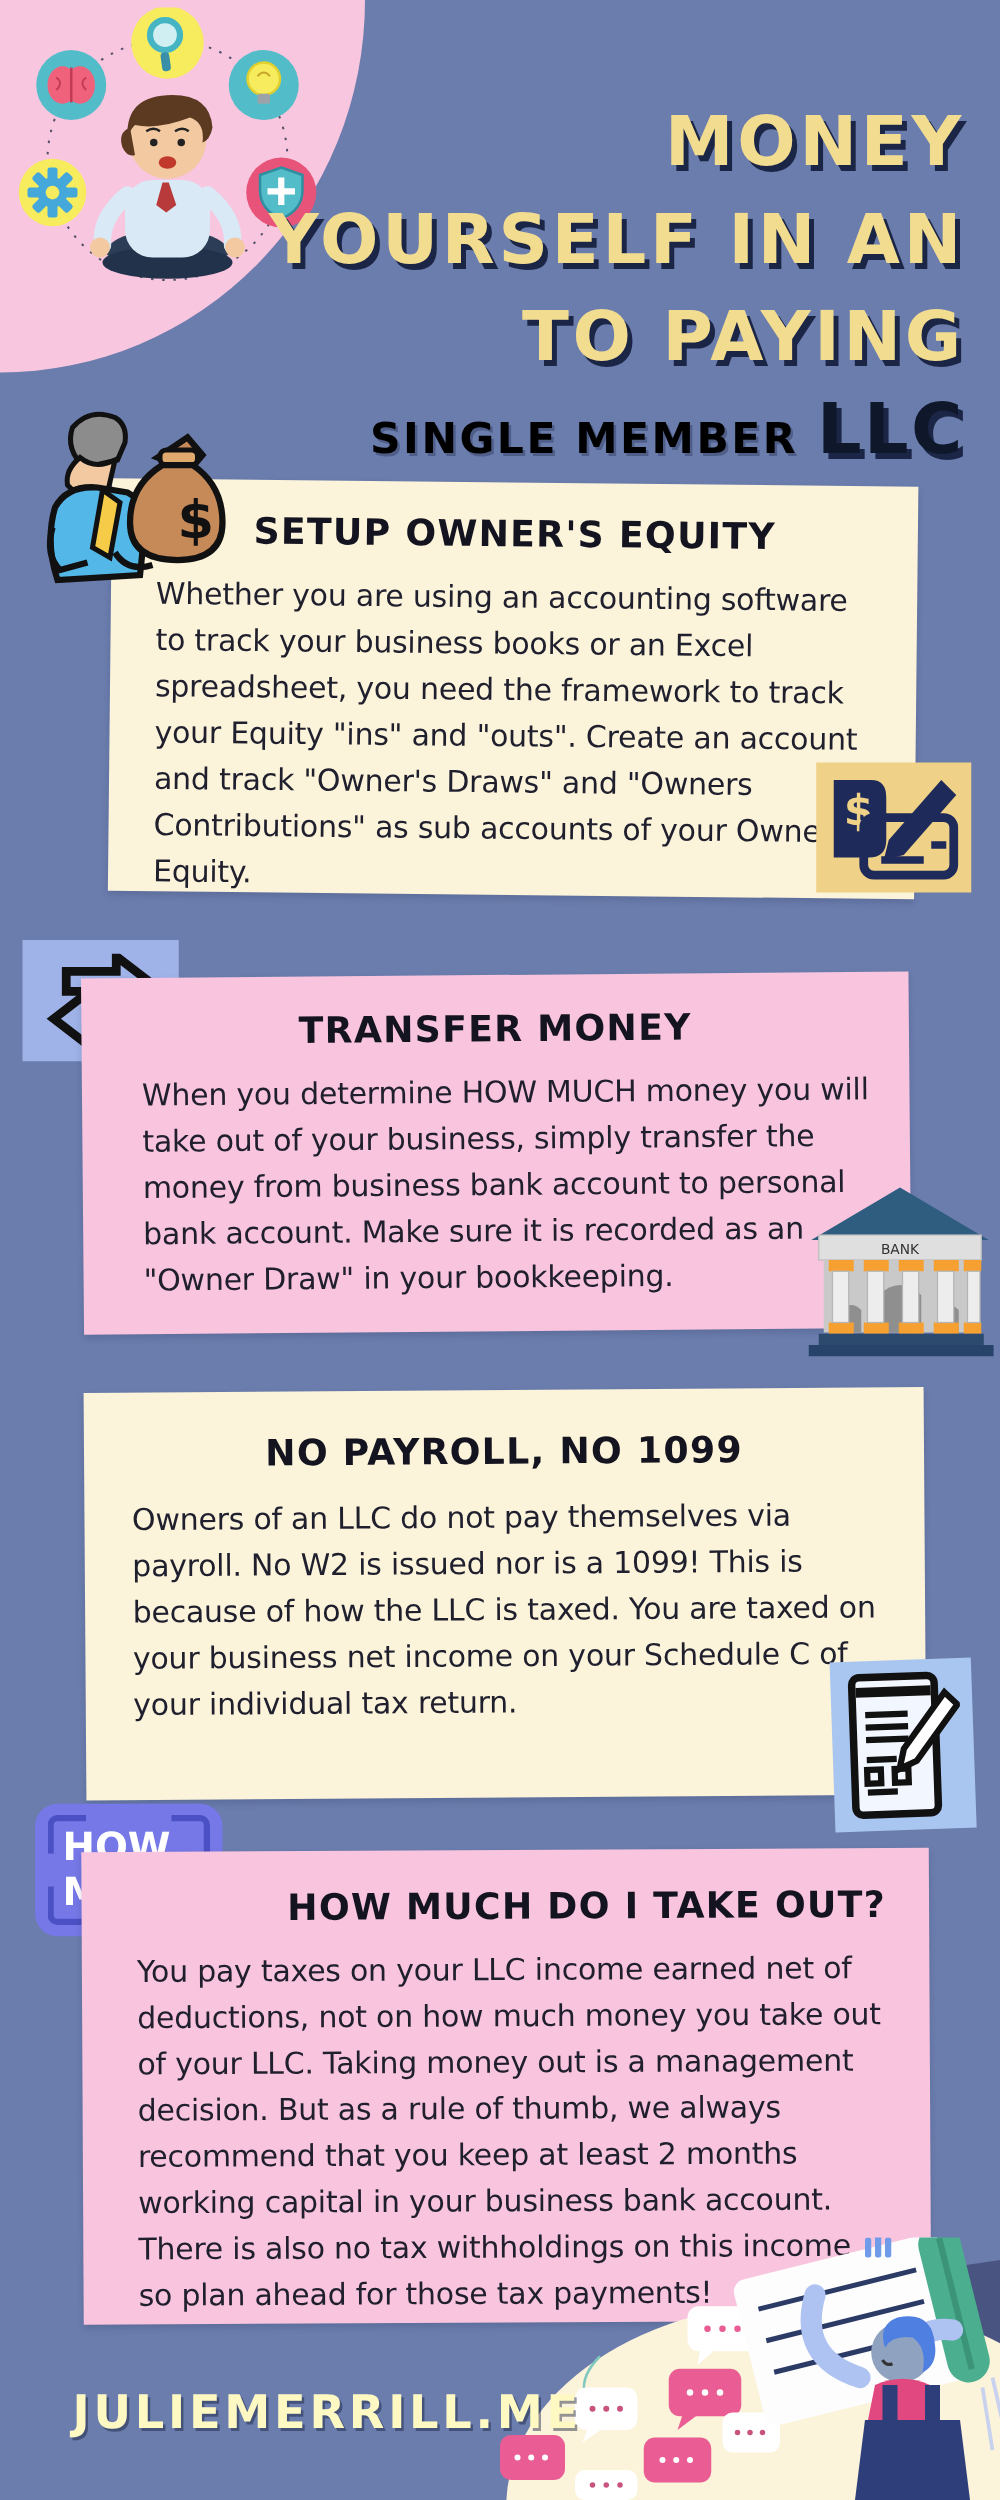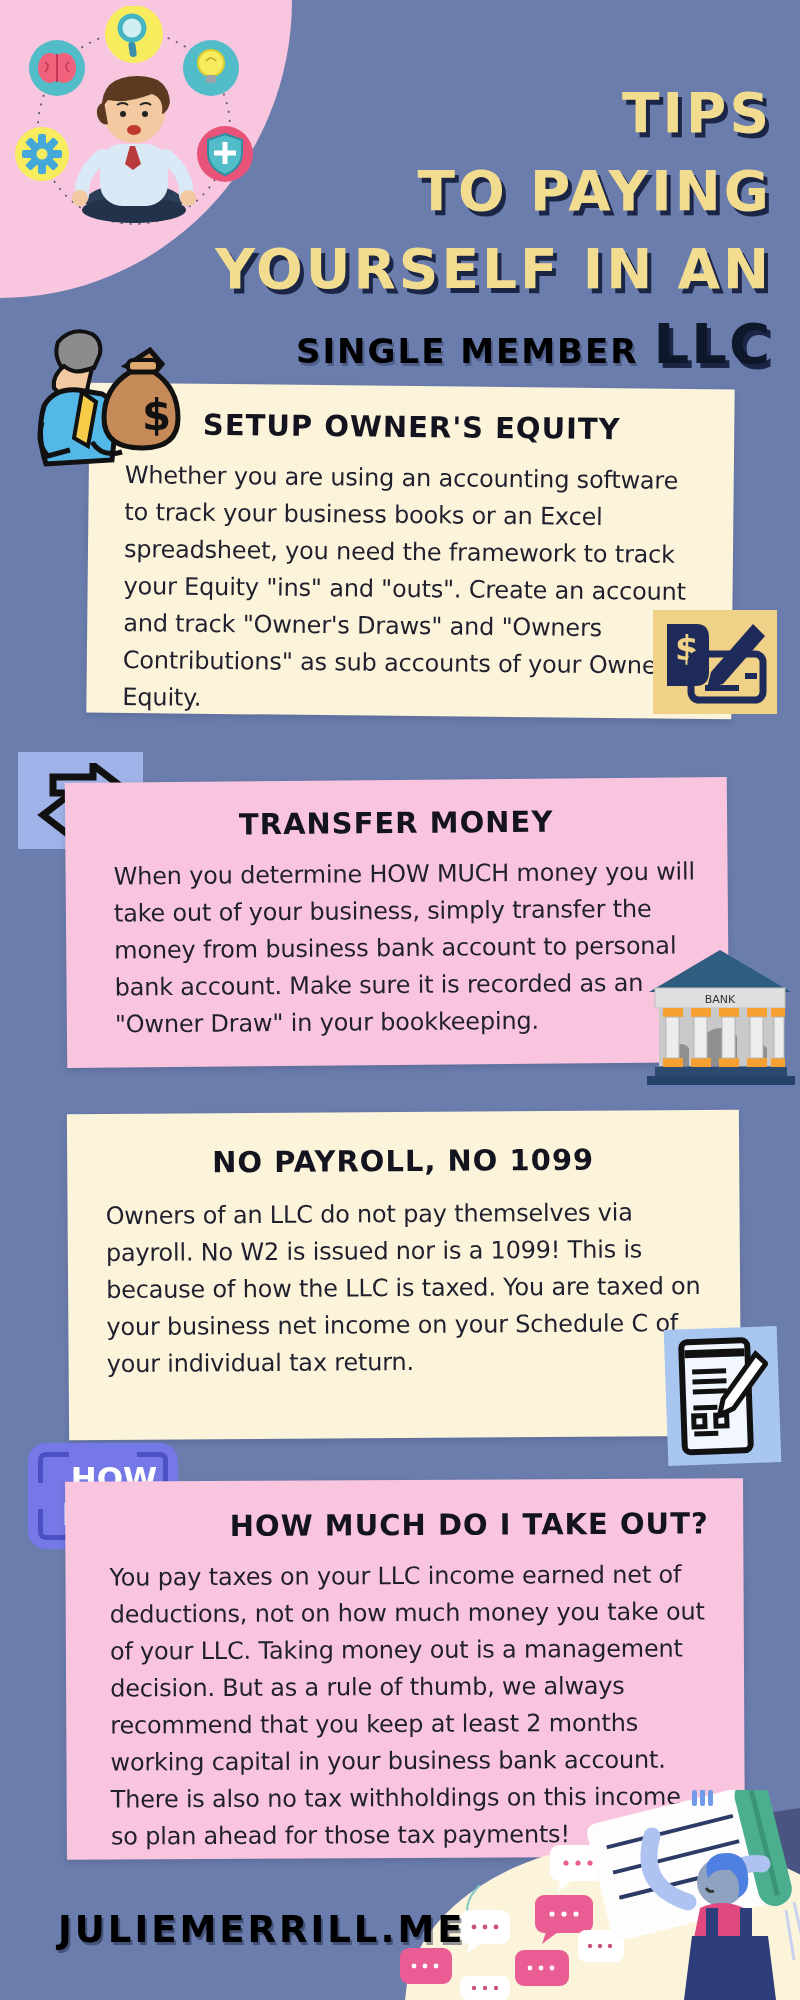--- a/index.html
+++ b/index.html
@@ -51,36 +51,36 @@
     display:flex;align-items:center;justify-content:center;}
   #icon-transfer{left:18px;top:752px;width:125px;height:97px;background:#9FB3E8;
     display:flex;align-items:center;justify-content:center;}
   #icon-bank{left:645px;top:946px;}
   #icon-form{left:666px;top:1328px;width:113px;height:136px;background:#A9C6F0;
     display:flex;align-items:center;justify-content:center;transform:rotate(-2deg);}
 
   
   #how-much-badge{left:28px;top:1443px;width:150px;height:106px;background:#7578E6;
     border-radius:18px;color:#fff;font-weight:800;font-size:31px;line-height:36px;
-    display:flex;flex-direction:column;justify-content:center;padding-left:22px;box-sizing:border-box;align-items:center;}
+    display:flex;flex-direction:column;justify-content:center;padding-left:22px;box-sizing:border-box;}
   .bracket{position:absolute;width:26px;height:26px;border:5px solid #4B50C4;}
   .br-tl{left:10px;top:9px;border-right:none;border-bottom:none;border-top-left-radius:8px;}
   .br-tr{right:10px;top:9px;border-left:none;border-bottom:none;border-top-right-radius:8px;}
   .br-bl{left:10px;bottom:9px;border-right:none;border-top:none;border-bottom-left-radius:8px;}
   .br-br{right:10px;bottom:9px;border-left:none;border-top:none;border-bottom-right-radius:8px;}
   #coin{position:absolute;left:137px;top:1494px;width:76px;height:76px;border-radius:50%;
     background:#F5A82B;border:5px dashed #FFD27A;box-sizing:border-box;
     display:flex;align-items:center;justify-content:center;}
   #coin .inner{width:52px;height:52px;border-radius:50%;background:#FFBE3D;
     display:flex;align-items:center;justify-content:center;
     color:#FFF6E6;font-size:32px;font-weight:800;}
 
   
   #footer{position:absolute;left:58px;top:1908px;font-size:37px;font-weight:800;
-    letter-spacing:3px;color:#000000;text-shadow:2px 3px 0 rgba(23,32,60,.45);}
+    letter-spacing:3px;color:#fef9c3;text-shadow:2px 3px 0 rgba(23,32,60,.45);}
 
   
   #bottom-scene{position:absolute;left:400px;top:1790px;width:400px;height:210px;}
 </style>
 </head>
 <body>
 
 <div id="page">
 
   <div id="pink-blob"></div>
@@ -139,23 +139,23 @@
       <path d="M90 104 q-2 -34 36 -34 q30 0 32 26 q-2 10 -8 12 q2 -16 -10 -20 q-26 10 -44 6 q-4 4 -6 10z" fill="#5C3A21"></path>
       <path d="M92 96 q-10 4 -6 16 q4 8 10 6" fill="#5C3A21"></path>
       <circle cx="111" cy="108" r="3" fill="#222"></circle>
       <circle cx="133" cy="108" r="3" fill="#222"></circle>
       <path d="M105 99 q6 -4 11 0 M128 99 q6 -4 11 0" stroke="#222" stroke-width="2" fill="none"></path>
       <ellipse cx="122" cy="124" rx="7" ry="5" fill="#C0392B"></ellipse>
     </g>
   </svg>
 
   <div id="title">
-    <div class="title-line">TIPS</div>
+    <div class="title-line">MONEY</div>
+    <div class="title-line">YOURSELF IN AN</div>
     <div class="title-line">TO PAYING</div>
-    <div class="title-line">YOURSELF IN AN</div>
     <div id="subtitle">
       <span class="subtitle-light">SINGLE MEMBER</span>
       <span class="subtitle-accent">LLC</span>
     </div>
   </div>
 
   <div id="card1" class="card card-cream">
     <div class="card-heading">SETUP OWNER'S EQUITY</div>
     <div class="card-body">Whether you are using an accounting software to track your business books or an Excel spreadsheet, you need the framework to track your Equity "ins" and "outs".  Create an account and track "Owner's Draws" and "Owners Contributions" as sub accounts of your Owner's Equity.</div>
   </div>

